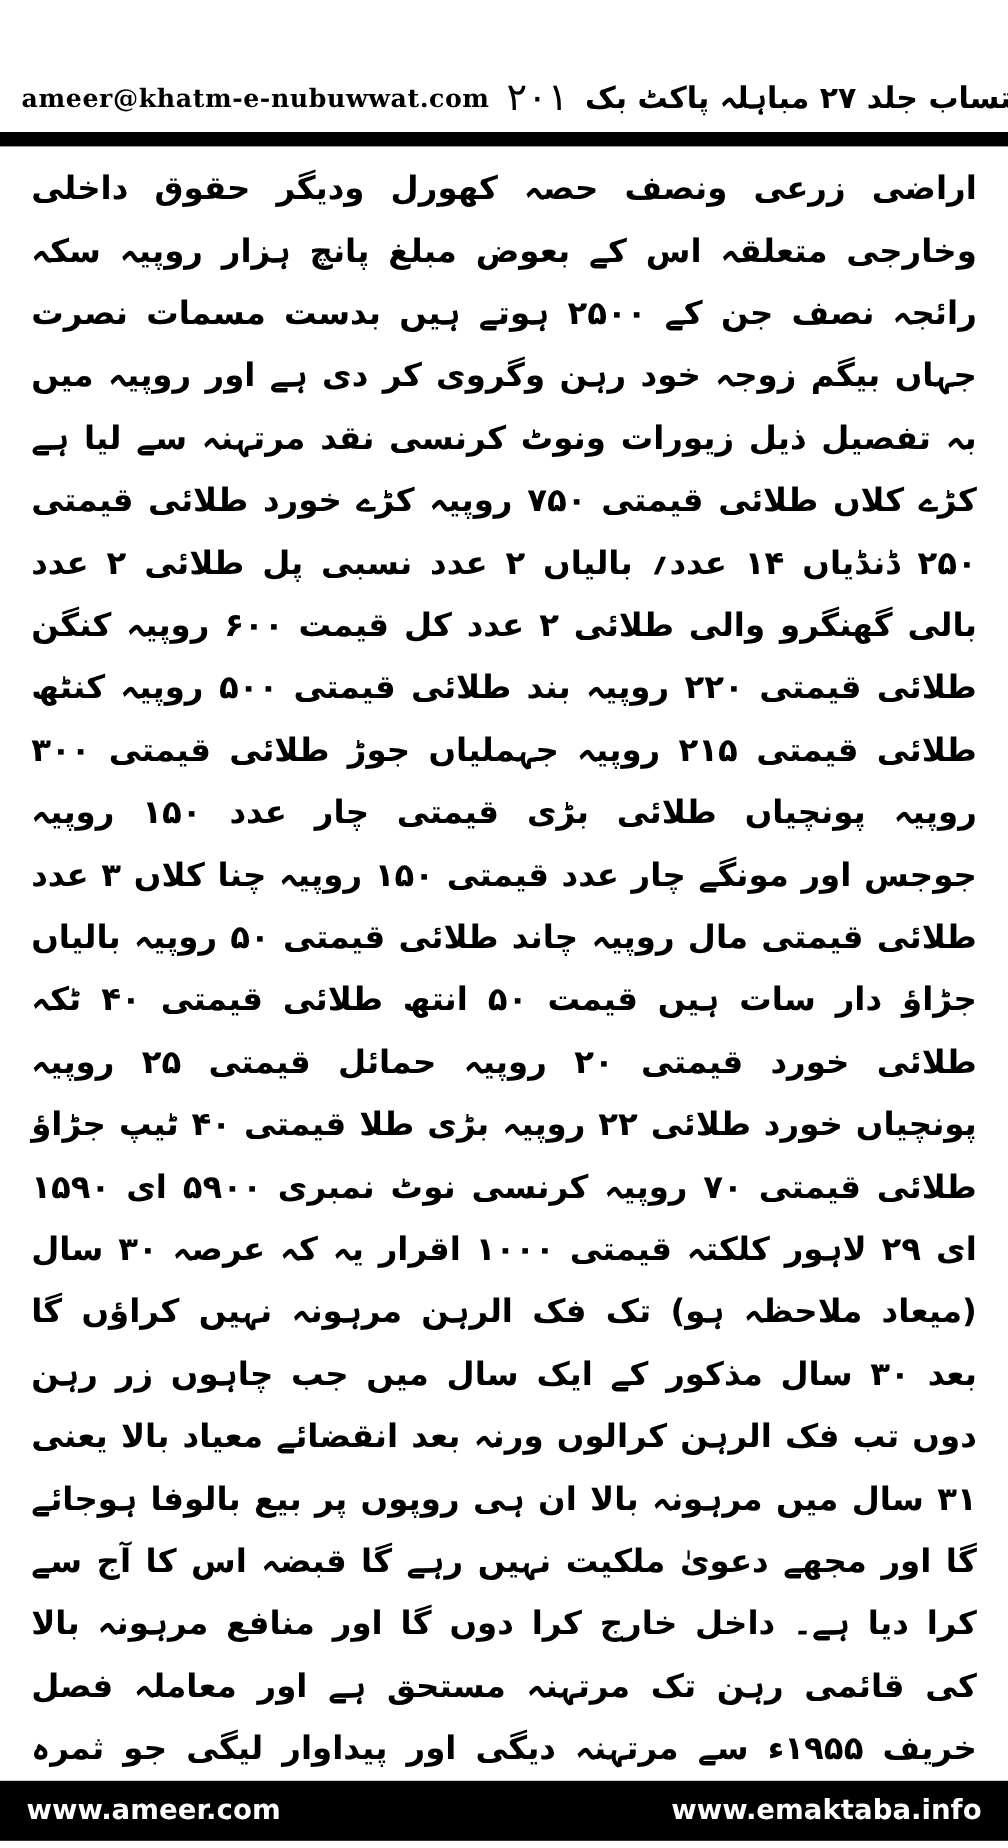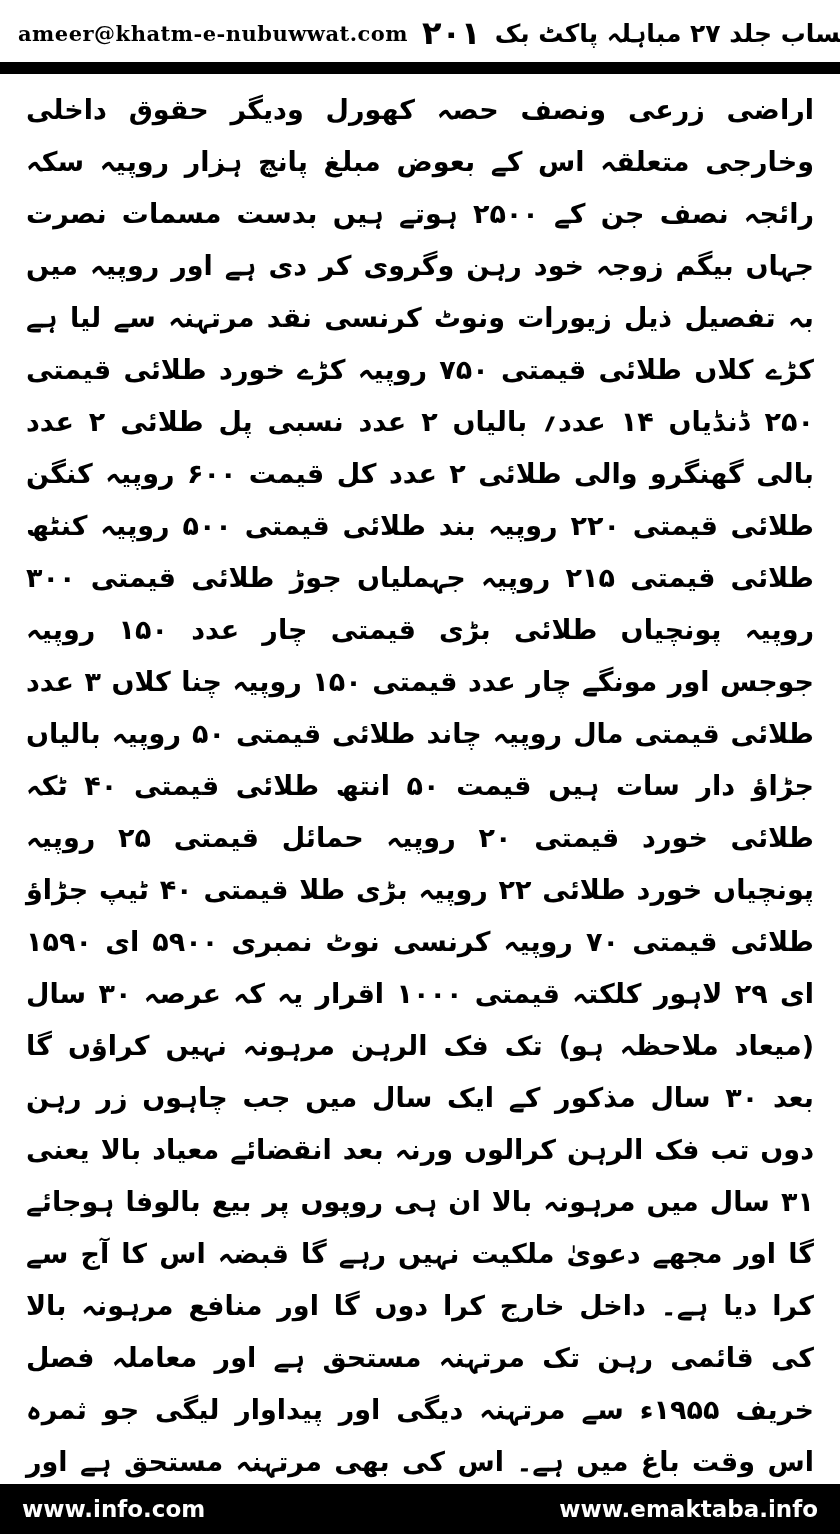--- a/index.html
+++ b/index.html
@@ -17,35 +17,36 @@
     overflow: hidden;
     box-sizing: border-box;
   }
   
   .header {
     display: flex;
     align-items: center;
     justify-content: space-between;
     padding: 14px 18px 6px 18px;
     box-sizing: border-box;
+    margin-top: 48px;
   }
   .header-email {
     flex: 1 1 0;
     text-align: left;
     font-family: "DejaVu Serif", serif;
     font-weight: bold;
     font-size: 21px;
     letter-spacing: 0.5px;
     direction: ltr;
     white-space: nowrap;
   }
   .header-page-number {
     flex: 0 0 auto;
     font-size: 32px;
-    font-weight: bold;
+    font-weight: normal;
     padding: 0 14px;
     direction: rtl;
   }
   .header-title {
     flex: 1 1 0;
     text-align: right;
     font-size: 25px;
     font-weight: bold;
     direction: rtl;
     white-space: nowrap;
@@ -105,17 +106,17 @@
     <div class="header-email">ameer@khatm-e-nubuwwat.com</div>
     <div class="header-page-number">۲۰۱</div>
     <div class="header-title">احتساب جلد ۲۷ مباہلہ پاکٹ بک</div>
   </div>
 
   <div class="rule"></div>
 
   <div class="deed-body">اراضی زرعی ونصف حصہ کھورل ودیگر حقوق داخلی وخارجی متعلقہ اس کے بعوض مبلغ پانچ ہزار روپیہ سکہ رائجہ نصف جن کے ۲۵۰۰ ہوتے ہیں بدست مسمات نصرت جہاں بیگم زوجہ خود رہن وگروی کر دی ہے اور روپیہ میں بہ تفصیل ذیل زیورات ونوٹ کرنسی نقد مرتہنہ سے لیا ہے کڑے کلاں طلائی قیمتی ۷۵۰ روپیہ کڑے خورد طلائی قیمتی ۲۵۰ ڈنڈیاں ۱۴ عدد؍ بالیاں ۲ عدد نسبی پل طلائی ۲ عدد بالی گھنگرو والی طلائی ۲ عدد کل قیمت ۶۰۰ روپیہ کنگن طلائی قیمتی ۲۲۰ روپیہ بند طلائی قیمتی ۵۰۰ روپیہ کنٹھ طلائی قیمتی ۲۱۵ روپیہ جہملیاں جوڑ طلائی قیمتی ۳۰۰ روپیہ پونچیاں طلائی بڑی قیمتی چار عدد ۱۵۰ روپیہ جوجس اور مونگے چار عدد قیمتی ۱۵۰ روپیہ چنا کلاں ۳ عدد طلائی قیمتی مال روپیہ چاند طلائی قیمتی ۵۰ روپیہ بالیاں جڑاؤ دار سات ہیں قیمت ۵۰ انتھ طلائی قیمتی ۴۰ ٹکہ طلائی خورد قیمتی ۲۰ روپیہ حمائل قیمتی ۲۵ روپیہ پونچیاں خورد طلائی ۲۲ روپیہ بڑی طلا قیمتی ۴۰ ٹیپ جڑاؤ طلائی قیمتی ۷۰ روپیہ کرنسی نوٹ نمبری ۵۹۰۰ ای ۱۵۹۰ ای ۲۹ لاہور کلکتہ قیمتی ۱۰۰۰ اقرار یہ کہ عرصہ ۳۰ سال (میعاد ملاحظہ ہو) تک فک الرہن مرہونہ نہیں کراؤں گا بعد ۳۰ سال مذکور کے ایک سال میں جب چاہوں زر رہن دوں تب فک الرہن کرالوں ورنہ بعد انقضائے معیاد بالا یعنی ۳۱ سال میں مرہونہ بالا ان ہی روپوں پر بیع بالوفا ہوجائے گا اور مجھے دعویٰ ملکیت نہیں رہے گا قبضہ اس کا آج سے کرا دیا ہے۔ داخل خارج کرا دوں گا اور منافع مرہونہ بالا کی قائمی رہن تک مرتہنہ مستحق ہے اور معاملہ فصل خریف ۱۹۵۵ء سے مرتہنہ دیگی اور پیداوار لیگی جو ثمرہ اس وقت باغ میں ہے۔ اس کی بھی مرتہنہ مستحق ہے اور بصورت ظہور تنازعہ کے میں ذمہ دار ہوں اور سطر ۳ میں نصف و مبلغ ورقم ۲۰۰ کے آگے رقم ۲۰۰ کو قلم زن کر کے ۵۰۰ لکھا ہے جو صحیح ہے اور جو درخت خشک ہوں وہ بھی مرتہنہ کا حق ہوگا اور درختان غیر ثمرہ خشک شدہ کو واسطے ہر ضرورت آلات کشاورزی کے استعمال کر سکتی ہے۔ بنابراں رہن نامہ لکھ دیا ہے کہ سند رہے۔ المرقوم ۲۵ جون ۱۸۹۸ء بقلم قاضی فیض احمد ۹۴۹ العبد :۔ مرزا غلام احمد بقلم خود مقبلا ولد حکیم کرم الدین صاحب بقلم خود۔ گواہ شد نبی بخش نمبر دار بقلم خود بٹالہ حال قادیان ۔ حسب درخواست جناب مرزا غلام احمد خلف مرزا غلام مرتضی مرحوم آج واقعہ ۲۵ جون ۱۸۹۸ء یوم شنبہ وقت ۷ بجے بمقام قادیان تحصیل بٹالہ ضلع گورداسپور آیا اور یہ دستاویز صاحب موصوف نے بغرض رجسٹری پیش کی۔ العبد مرزا غلام احمد راہن ۔ مرزا غلام احمد بقلم خود ۲۵ جون ۱۸۹۸ء دستخط احمد بخش رجسٹرار جناب مرزا غلام احمد خلف مرزا غلام مرتضی رئیس ساکن قادیان تحصیل بٹالہ ضلع گورداسپور جس کو میں بذات خود جانتا ہوں تکمیل دستاویز کا اقبال کیا وصول پائے مبلغ ۵۰۰۰ روپے کے منجملہ ۱۰۰۰ روپیہ کا نوٹ اور زیورات مندرجہ بذا روبرو معرفت میر ناصر نواب والد مرتہنہ</div>
 
   <div class="footer">
-    <span class="footer-link">www.info.com</span>
+    <span class="footer-link">www.ameer.com</span>
     <span class="footer-link">www.emaktaba.info</span>
   </div>
 
 </div>
 
 </body></html>

